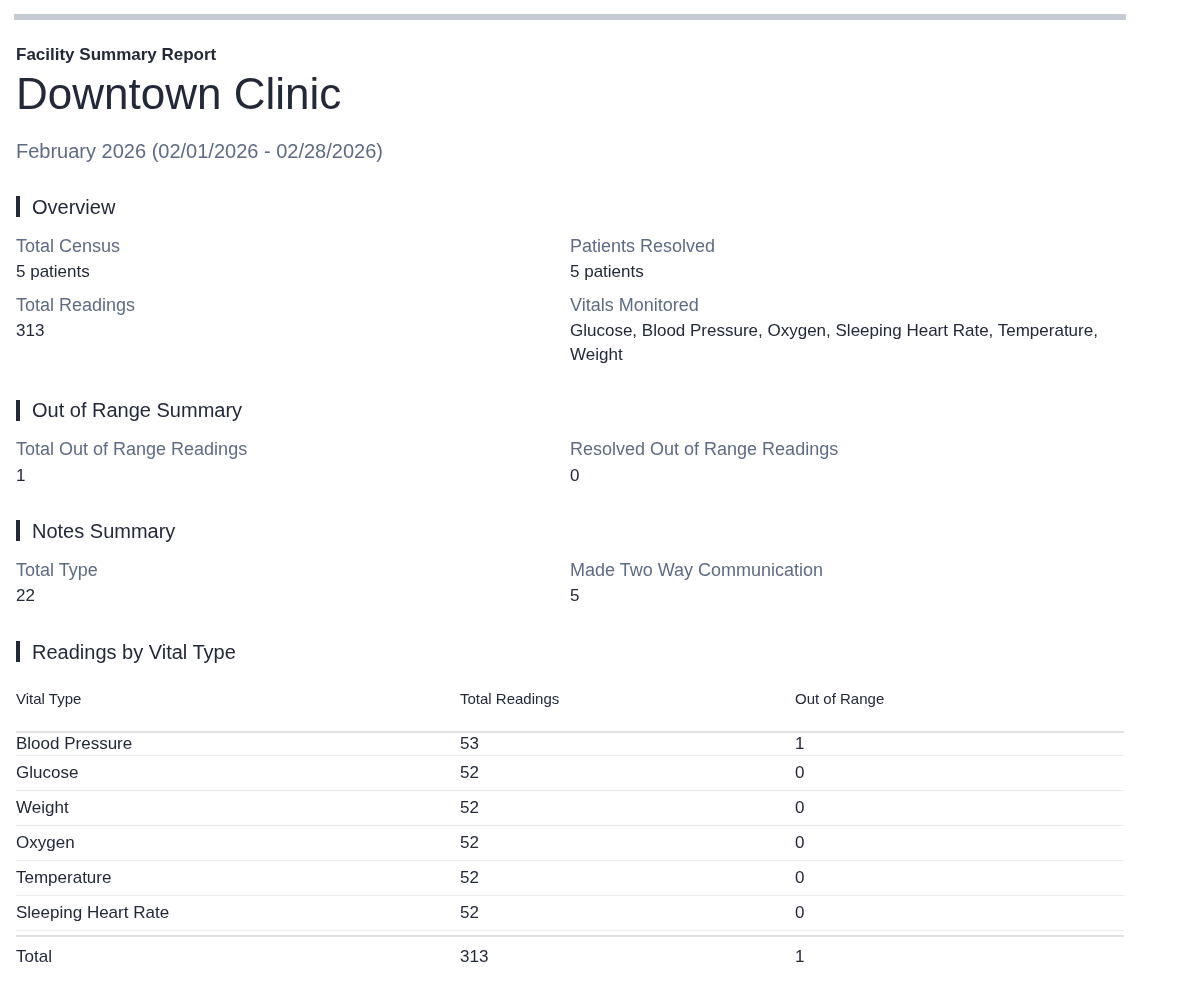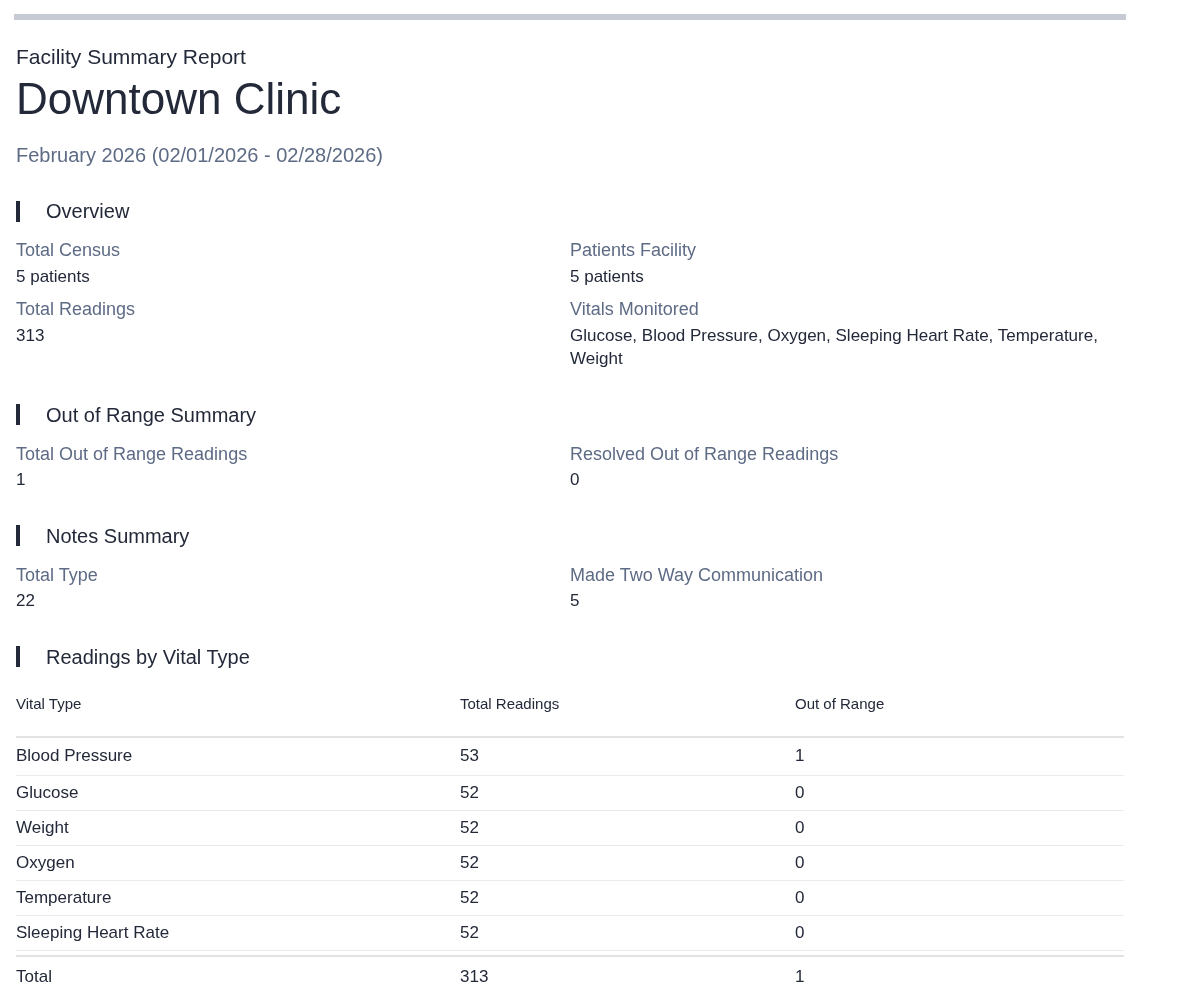--- a/index.html
+++ b/index.html
@@ -22,35 +22,35 @@
     width:1112px;
     margin-left:14px;
     padding-top:14px;
   }
   .top-bar{
     height:6px;width:100%;
     background:var(--topbar);
   }
   .report-title{
     margin:25px 0 0 2px;
-    font-size:21px;line-height:1.18;
-    font-weight:400;color:var(--dark);
+    font-size:17px;line-height:1.18;
+    font-weight:700;color:var(--dark);
   }
   .facility-name{
     margin:4px 0 12px 2px;
     font-size:44px;line-height:1.15;
     font-weight:400;color:var(--dark);
   }
   .subtitle{
     margin:19px 0 0 2px;
     font-size:20px;line-height:1.2;
     color:var(--label);
   }
   .section-title{
-    display:flex;align-items:center;gap:26px;
+    display:flex;align-items:center;gap:12px;
     margin:32px 0 0 2px;
     font-size:20px;line-height:1.2;
     font-weight:400;color:var(--dark);
   }
   .accent-bar{
     width:4px;height:21px;
     background:var(--dark);
     flex:0 0 auto;
   }
   .fields{
@@ -82,21 +82,21 @@
     font-size:15px;
     color:var(--dark);
     padding-bottom:24px;
     border-bottom:2px solid var(--divider-strong);
   }
   .tr{
     height:35px;
     font-size:17px;
     border-bottom:1px solid var(--divider);
   }
-  .tbody .tr:first-child{height:38px;}
+  .tbody .tr:first-child{height:23px;}
   .total-sep{
     height:6px;
     border-bottom:2px solid var(--divider-strong);
   }
   .tr.total{
     height:41px;
     border-bottom:none;
   }
 </style>
 </head>
@@ -116,21 +116,21 @@
     <h3 class="section-title">
       <span class="accent-bar"></span>
       <span>Overview</span>
     </h3>
     <div class="fields">
       <div class="field">
         <div class="field-label">Total Census</div>
         <div class="field-value">5 patients</div>
       </div>
       <div class="field">
-        <div class="field-label">Patients Facility</div>
+        <div class="field-label">Patients Resolved</div>
         <div class="field-value">5 patients</div>
       </div>
       <div class="field">
         <div class="field-label">Total Readings</div>
         <div class="field-value">313</div>
       </div>
       <div class="field">
         <div class="field-label">Vitals Monitored</div>
         <div class="field-value">Glucose, Blood Pressure, Oxygen, Sleeping Heart Rate, Temperature, Weight</div>
       </div>

